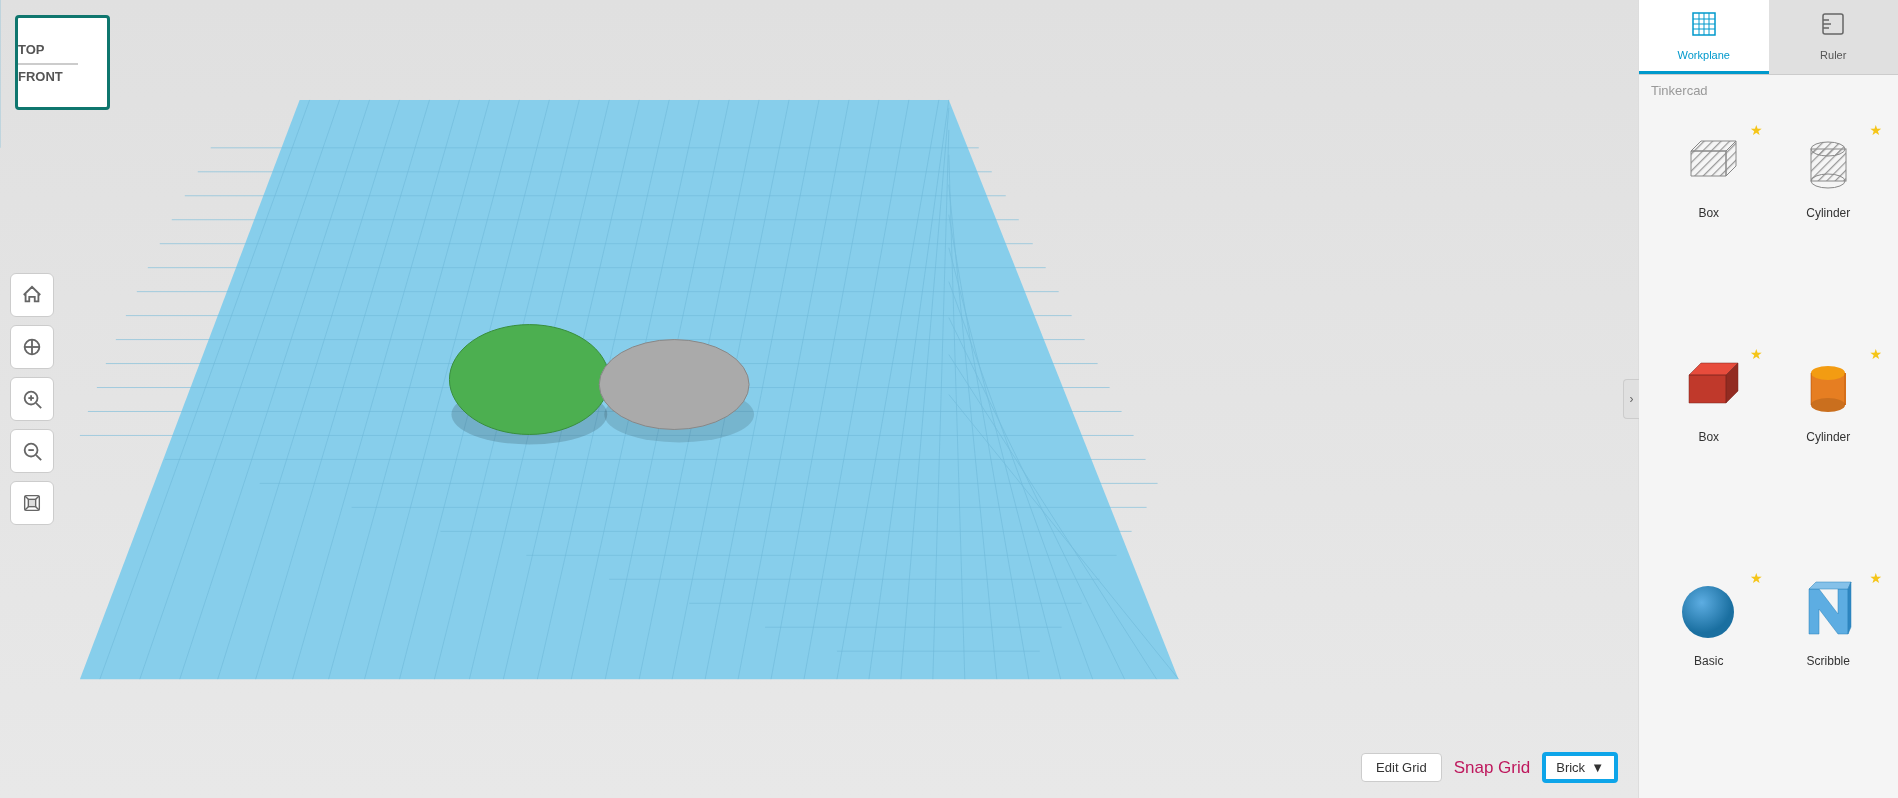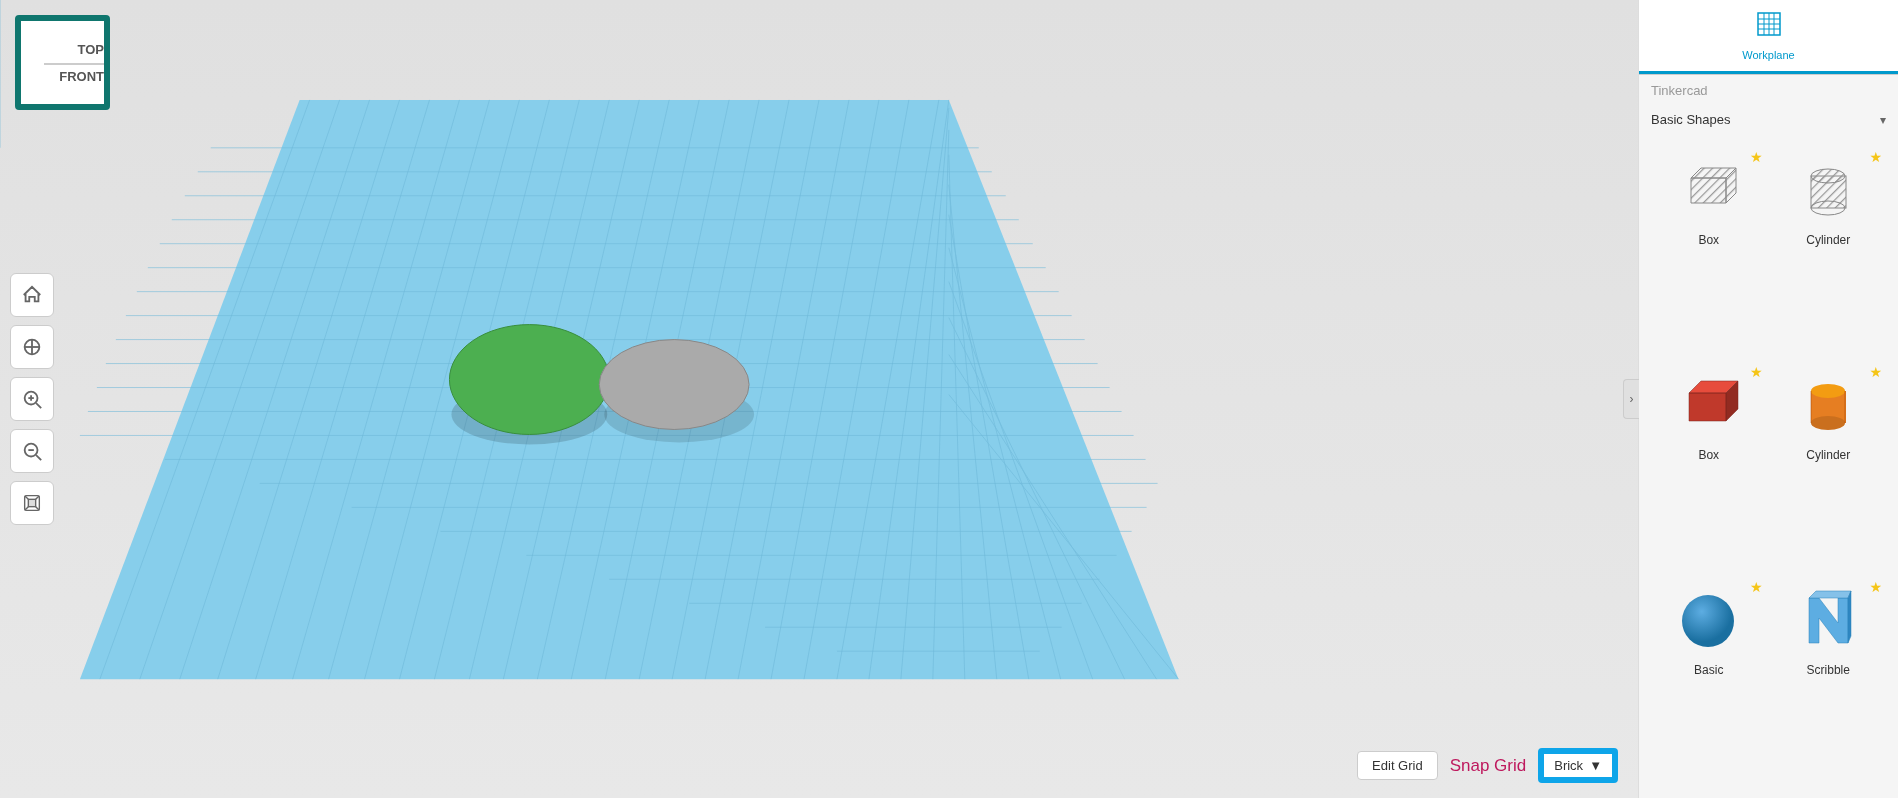--- a/index.html
+++ b/index.html
@@ -44,25 +44,25 @@
       top: 15px;
       left: 15px;
       width: 95px;
       height: 95px;
       z-index: 10;
     }
     .view-cube-inner {
       width: 100%;
       height: 100%;
       background: white;
-      border: 6px solid #0f766e;
+      border: 3px solid #0f766e;
       border-radius: 4px;
       display: flex;
       flex-direction: column;
-      align-items: flex-end;
+      align-items: flex-start;
       justify-content: center;
       font-size: 13px;
       font-weight: bold;
       color: #555;
     }
     .view-cube-top { margin-bottom: 2px; }
     .view-cube-front { }
 
     
     .bottom-bar {
@@ -85,21 +85,21 @@
       margin-left: 39px;
     }
     .snap-grid-label {
       font-size: 17px;
       color: #be185d;
     }
     .snap-grid-select {
       display: flex;
       align-items: center;
       background: white;
-      border: 6px solid #0ea5e9;
+      border: 4px solid #0ea5e9;
       border-radius: 4px;
       padding: 4px 10px;
       cursor: pointer;
       font-size: 13px;
       color: #333;
       gap: 6px;
     }
 
     
     .right-panel {
@@ -394,27 +394,34 @@
           <line x1="3" y1="9" x2="25" y2="9" stroke="#0099cc" stroke-width="1"></line>
           <line x1="3" y1="14" x2="25" y2="14" stroke="#0099cc" stroke-width="1"></line>
           <line x1="3" y1="19" x2="25" y2="19" stroke="#0099cc" stroke-width="1"></line>
           <line x1="9" y1="3" x2="9" y2="25" stroke="#0099cc" stroke-width="1"></line>
           <line x1="14" y1="3" x2="14" y2="25" stroke="#0099cc" stroke-width="1"></line>
           <line x1="19" y1="3" x2="19" y2="25" stroke="#0099cc" stroke-width="1"></line>
         </svg>
       </span>
       <span>Workplane</span>
     </div>
+    <div class="tab-item">
+      <span class="tab-icon">
+        <svg width="28" height="28" viewBox="0 0 28 28" fill="none">
+          <rect x="4" y="4" width="20" height="20" rx="2" stroke="#666" stroke-width="1.5" fill="none"></rect>
+          <line x1="4" y1="10" x2="10" y2="10" stroke="#666" stroke-width="1.5"></line>
+          <line x1="4" y1="14" x2="12" y2="14" stroke="#666" stroke-width="1.5"></line>
+          <line x1="4" y1="18" x2="10" y2="18" stroke="#666" stroke-width="1.5"></line>
+        </svg>
+      </span>
+      <span>Ruler</span>
+    </div>
   </div>
 
   <div class="shape-category">Tinkercad</div>
-  <div class="shape-category-row">
-    <span class="shape-category-label">Basic Shapes</span>
-    <span class="dropdown-arrow">▾</span>
-  </div>
 
   <div class="shapes-grid">
 
     <div class="shape-item">
       <span class="star-icon">★</span>
       <div class="shape-visual">
         <svg width="75" height="65" viewBox="0 0 75 65">
           <defs>
             <pattern id="hatch" patternUnits="userSpaceOnUse" width="6" height="6" patternTransform="rotate(45)">
               <line x1="0" y1="0" x2="0" y2="6" stroke="#999" stroke-width="2.5"></line>

